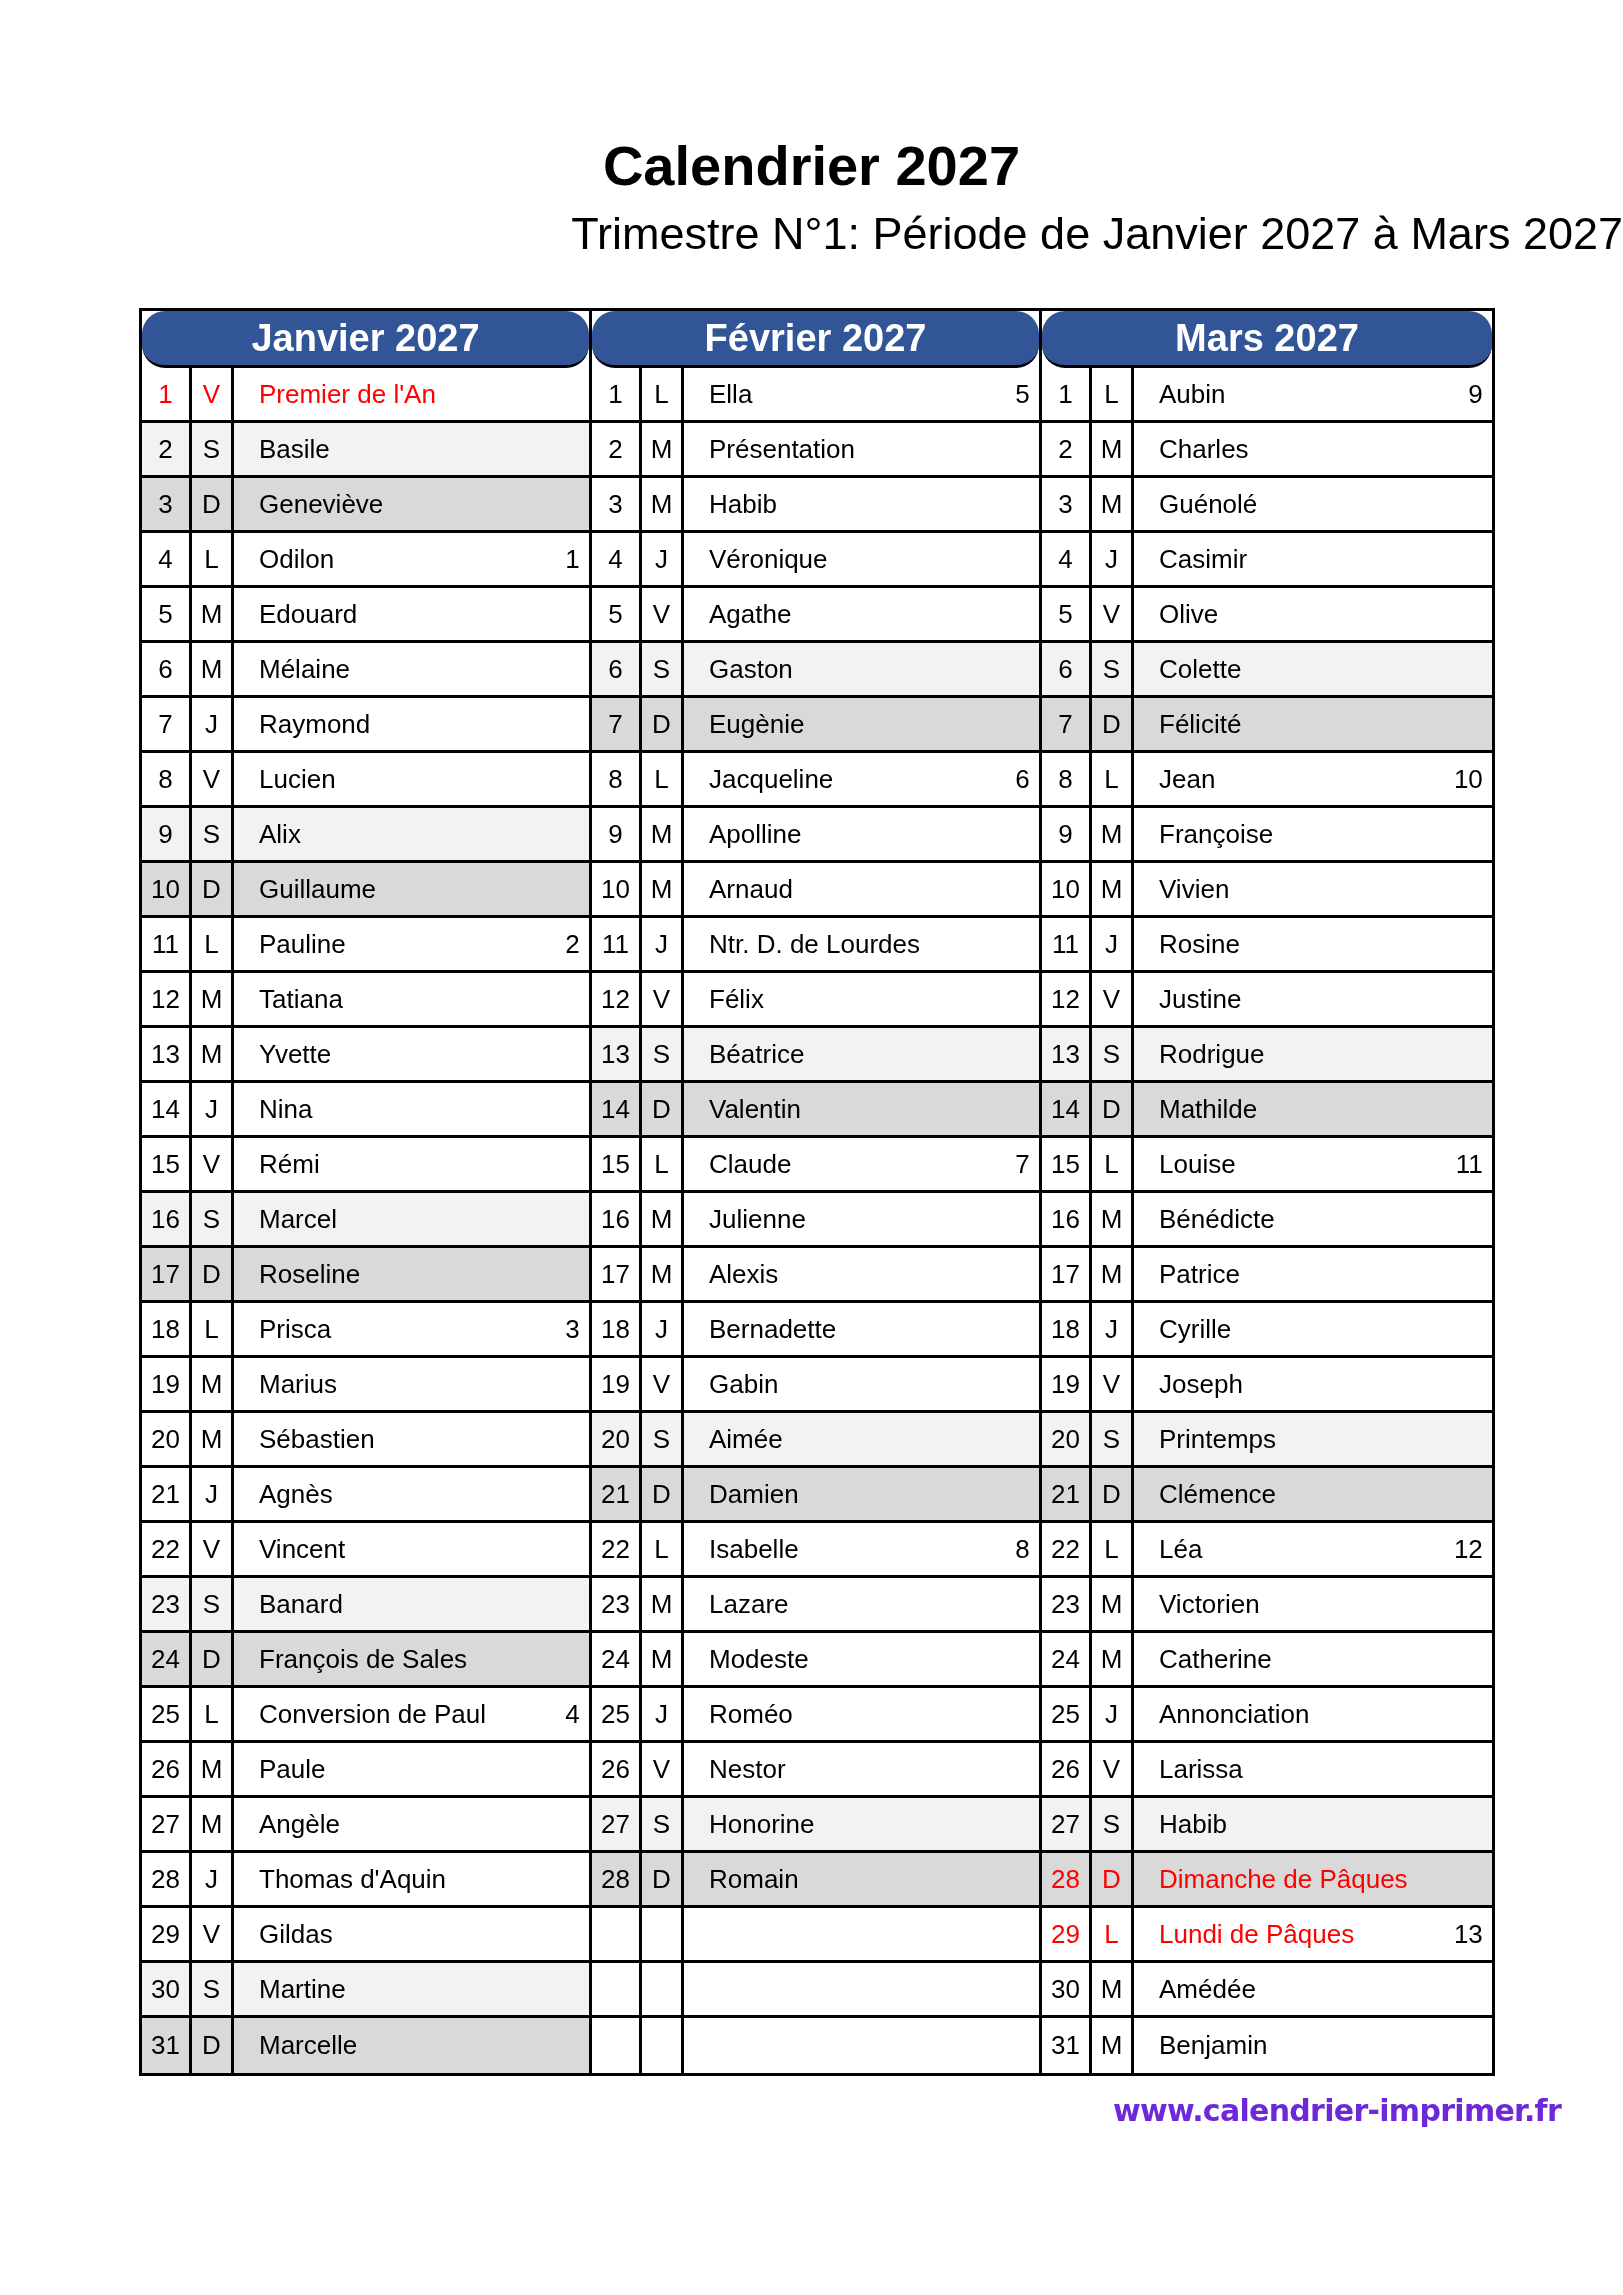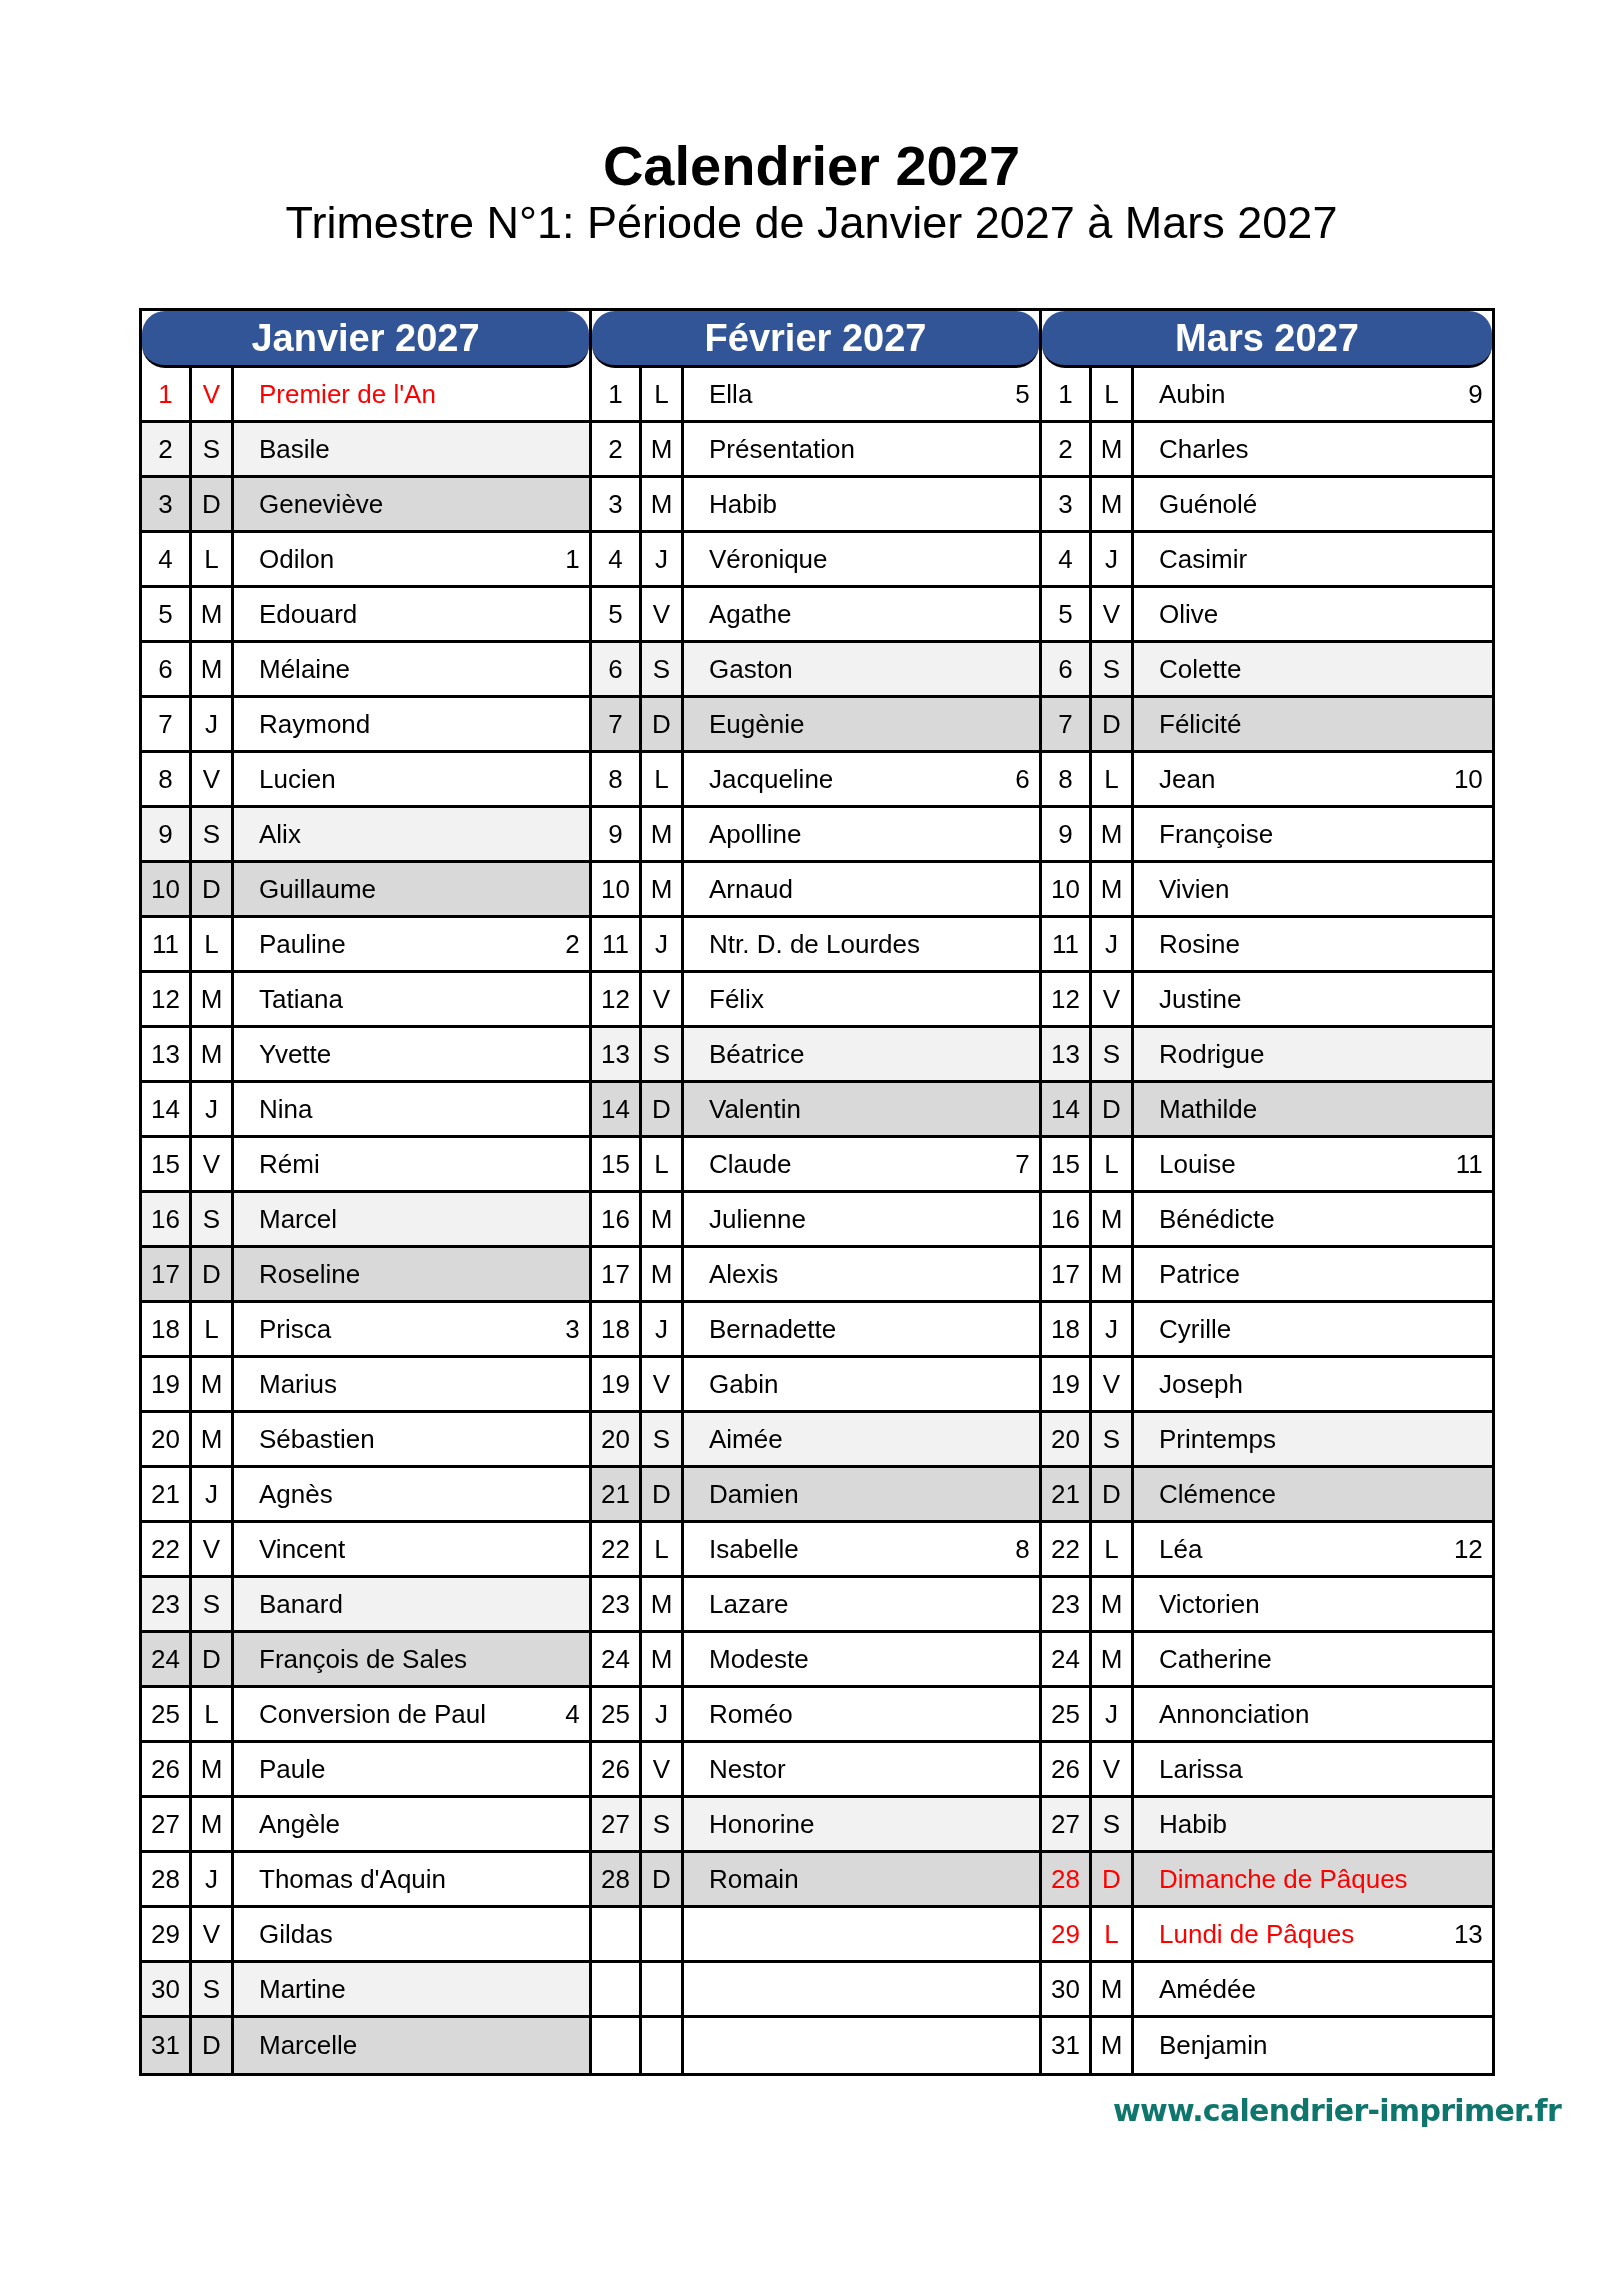--- a/index.html
+++ b/index.html
@@ -1,34 +1,34 @@
 <!DOCTYPE html>
 <html style="font-size:10.5px"><head>
 <meta charset="utf-8">
 <style>
   html, body { margin:0; padding:0; background:#ffffff; }
   body { width:1623px; height:2295px; position:relative; overflow:hidden; font-family:"Liberation Sans", sans-serif; color:#000; }
   .title { position:absolute; left:0; width:1623px; top:123px; text-align:center; font-size:56px; font-weight:bold; line-height:85px; }
-  .subtitle { position:absolute; left:0; width:1623px; top:197px; text-align:center; font-size:45px; line-height:52px; }
+  .subtitle { position:absolute; left:0; width:1623px; top:208px; text-align:right; font-size:45px; line-height:52px; }
   .calendar { position:absolute; left:139px; top:308px; width:1356px; display:flex; border:3.3px solid #000; border-top-width:3.3px; box-sizing:border-box; }
   .month { width:450px; box-sizing:border-box; border-right:3.3px solid #000; }
   .month:last-child { border-right:none; }
   .month-header { height:54px; background:#325597; color:#fff; font-weight:bold; font-size:38px; line-height:54px; text-align:center; border-bottom:3.3px solid #000;border-radius:23px; }
   .row { height:55px; display:flex; box-sizing:border-box; border-bottom:3.3px solid #000; font-size:26px; align-items:stretch; }
   .month .row:last-child { border-bottom:none; }
   .cell { display:flex; align-items:center; box-sizing:border-box; }
   .c-day { width:50px; justify-content:center; border-right:3.3px solid #000; }
   .c-dow { width:42px; justify-content:center; border-right:3.3px solid #000; }
   .c-name { flex:1; padding-left:25px; padding-right:9.2px; justify-content:space-between; }
   .row.sat { background:#f2f2f2; }
   .row.sun { background:#d9d9d9; }
   .row.empty { background:#ffffff; }
   .holiday .c-day, .holiday .c-dow, .holiday .name-text { color:#ff0000; }
   .week { color:#000; }
-  .footer { position:absolute; left:1113px; top:2093px; font-size:30px; font-weight:bold; color:#0f766e; font-family:"DejaVu Sans", sans-serif; letter-spacing:-0.7px; }
+  .footer { position:absolute; left:1113px; top:2093px; font-size:30px; font-weight:bold; color:#6d28d9; font-family:"DejaVu Sans", sans-serif; letter-spacing:-0.7px; }
 </style>
 </head>
 <body>
 
 <div class="title">Calendrier 2027</div>
 <div class="subtitle">Trimestre N°1: Période de Janvier 2027 à Mars 2027</div>
 
 <div class="calendar" id="calendar">
     <div class="month">
       <div class="month-header">Janvier 2027</div>

